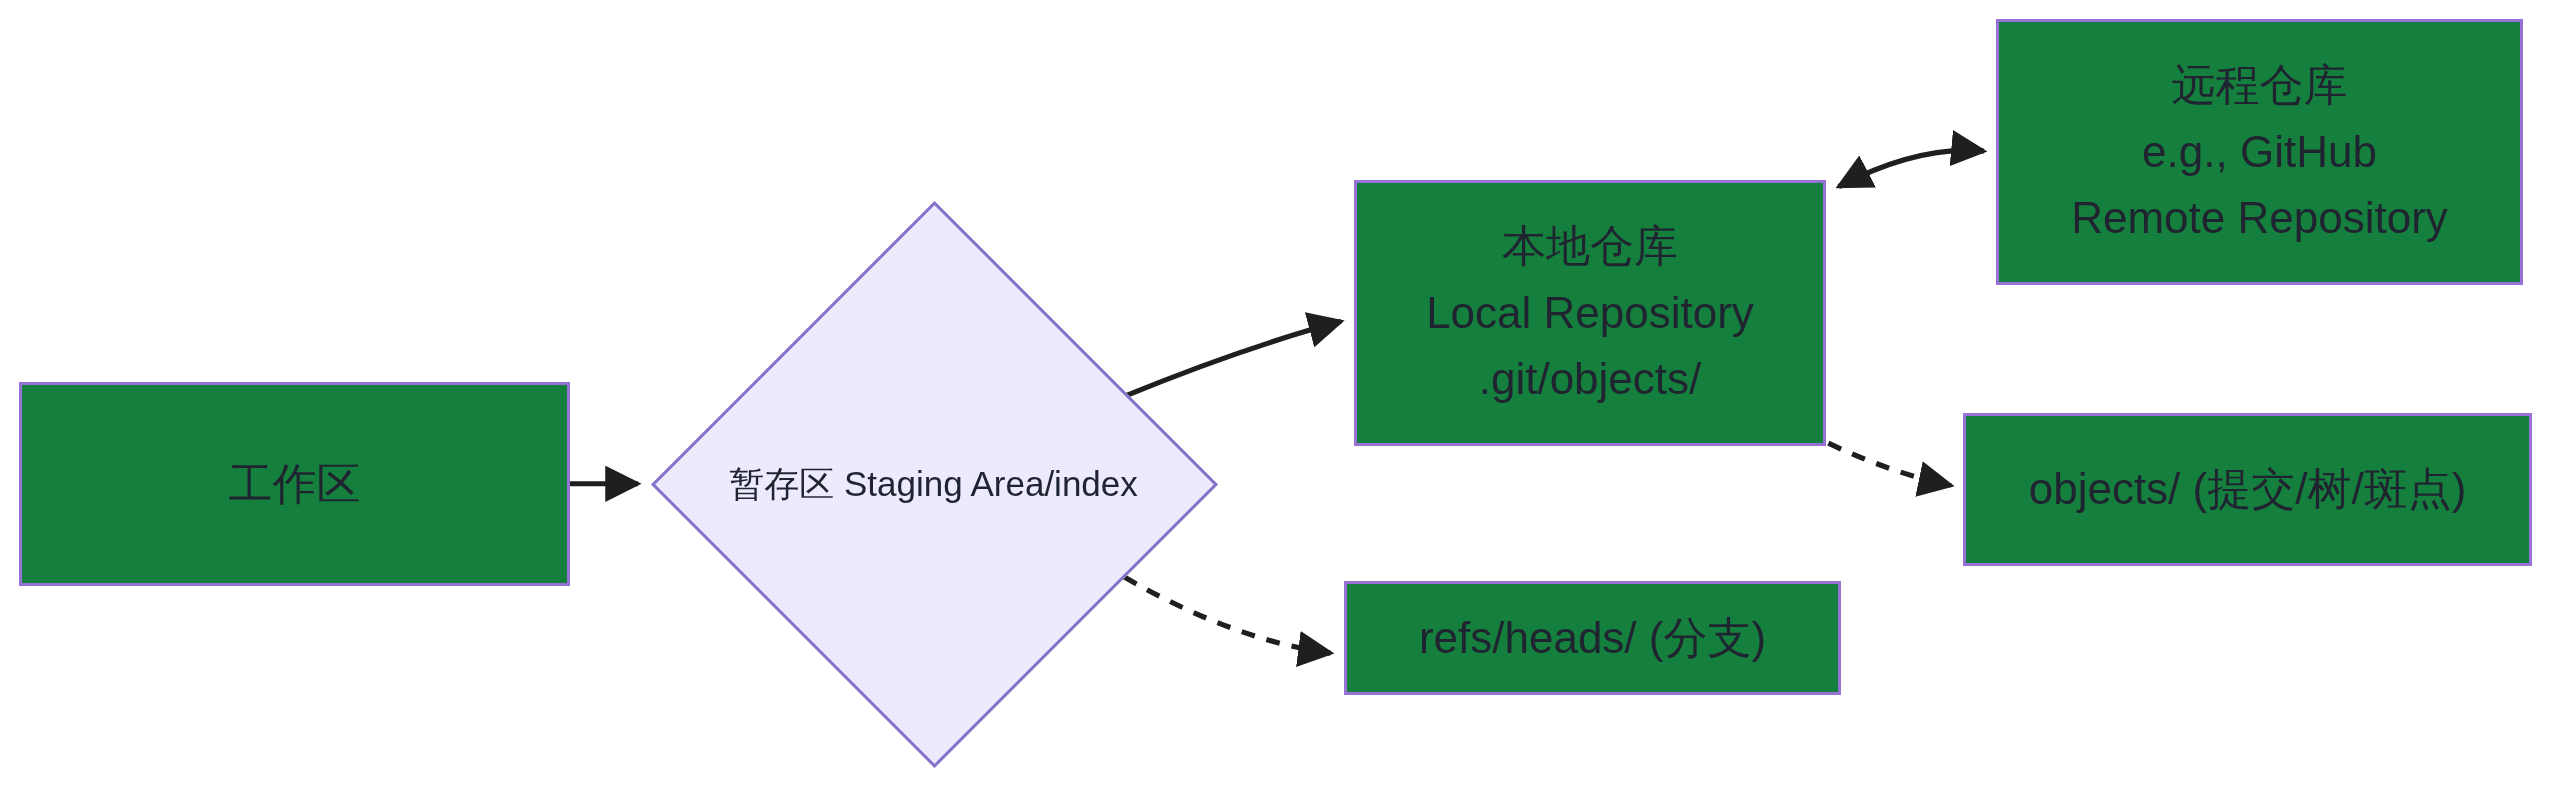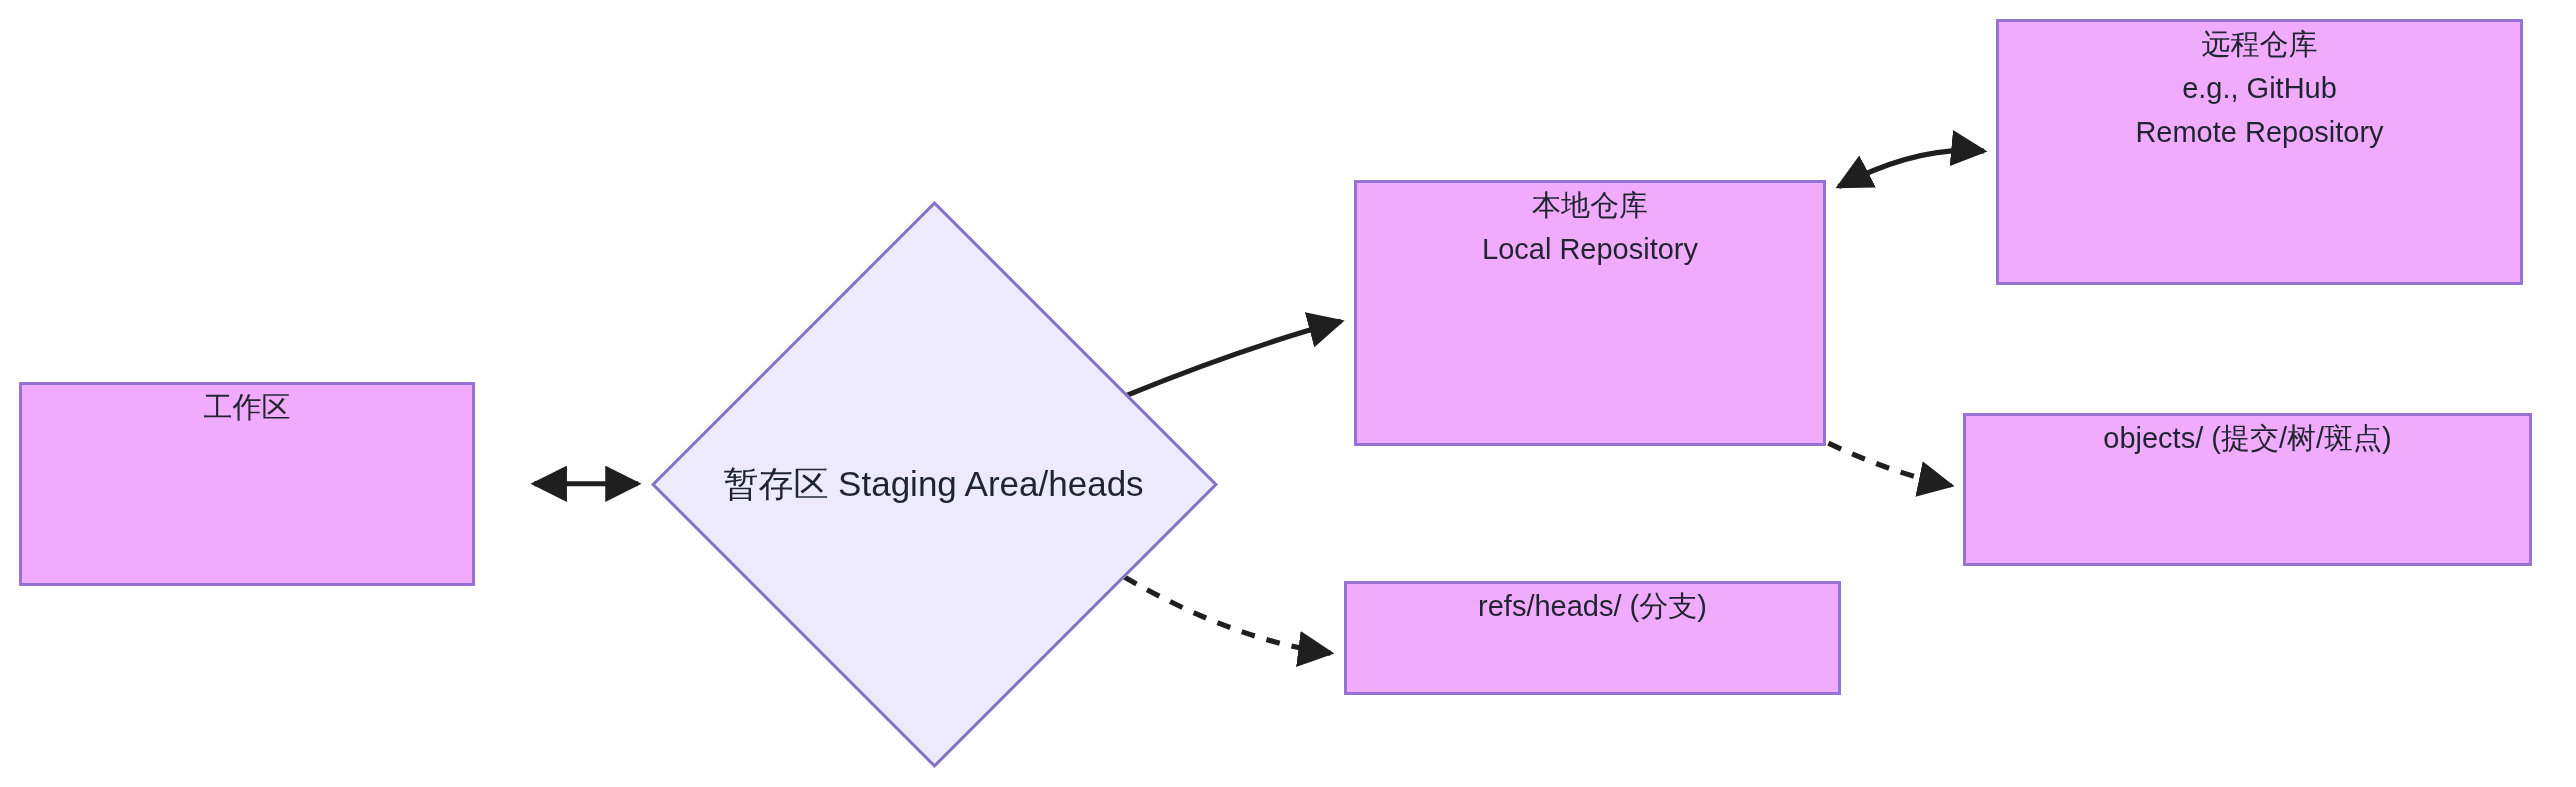--- a/index.html
+++ b/index.html
@@ -21,27 +21,28 @@
     position: absolute;
     left: 0;
     top: 0;
     width: 2576px;
     height: 787px;
     pointer-events: none;
   }
   .node {
     position: absolute;
     box-sizing: border-box;
-    background: #f0abfc;
+    background: #15803d;
     border: 3.5px solid #9672D6;
     display: flex;
     flex-direction: column;
     align-items: center;
+    justify-content: center;
     color: #1f2430;
-    font-size: 29px;
+    font-size: 44px;
     line-height: 1.52;
     text-align: center;
     white-space: nowrap;
   }
   .node .line {
     display: block;
   }
   
   .diamond-wrap {
     position: absolute;
@@ -91,35 +92,36 @@
 
     <path d="M 1303 458 Q 1440 402 1552 372" fill="none" stroke="#1f1f1f" stroke-width="6" marker-end="url(#arrowEnd)"></path>
 
     <path d="M 2128 216 Q 2220 168 2296 175" fill="none" stroke="#1f1f1f" stroke-width="6" marker-start="url(#arrowStart)" marker-end="url(#arrowEnd)"></path>
 
     <path d="M 2116 513 Q 2190 548 2258 562" fill="none" stroke="#1f1f1f" stroke-width="6" stroke-dasharray="16 14" marker-end="url(#arrowEnd)"></path>
 
     <path d="M 1301 668 Q 1430 742 1540 756" fill="none" stroke="#1f1f1f" stroke-width="6" stroke-dasharray="16 14" marker-end="url(#arrowEnd)"></path>
   </svg>
 
-  <div class="node" style="left:19px; top:382px; width:456px; height:204px;">
+  <div class="node" style="left:19px; top:382px; width:551px; height:204px;">
     <span class="line">工作区</span>
   </div>
 
   <div class="diamond-wrap" style="left:651px; top:200px; width:565px; height:567px;">
     <div class="diamond-shape"></div>
     <div class="diamond-label">
       <span class="line">暂存区</span>
-      <span class="line">Staging Area/heads</span>
+      <span class="line">Staging Area/index</span>
     </div>
   </div>
 
   <div class="node" style="left:1354px; top:180px; width:472px; height:266px;">
     <span class="line">本地仓库</span>
     <span class="line">Local Repository</span>
+    <span class="line">.git/objects/</span>
   </div>
 
   <div class="node" style="left:1996px; top:19px; width:527px; height:266px;">
     <span class="line">远程仓库</span>
     <span class="line">e.g., GitHub</span>
     <span class="line">Remote Repository</span>
   </div>
 
   <div class="node" style="left:1963px; top:413px; width:569px; height:153px;">
     <span class="line">objects/ (提交/树/斑点)</span>

